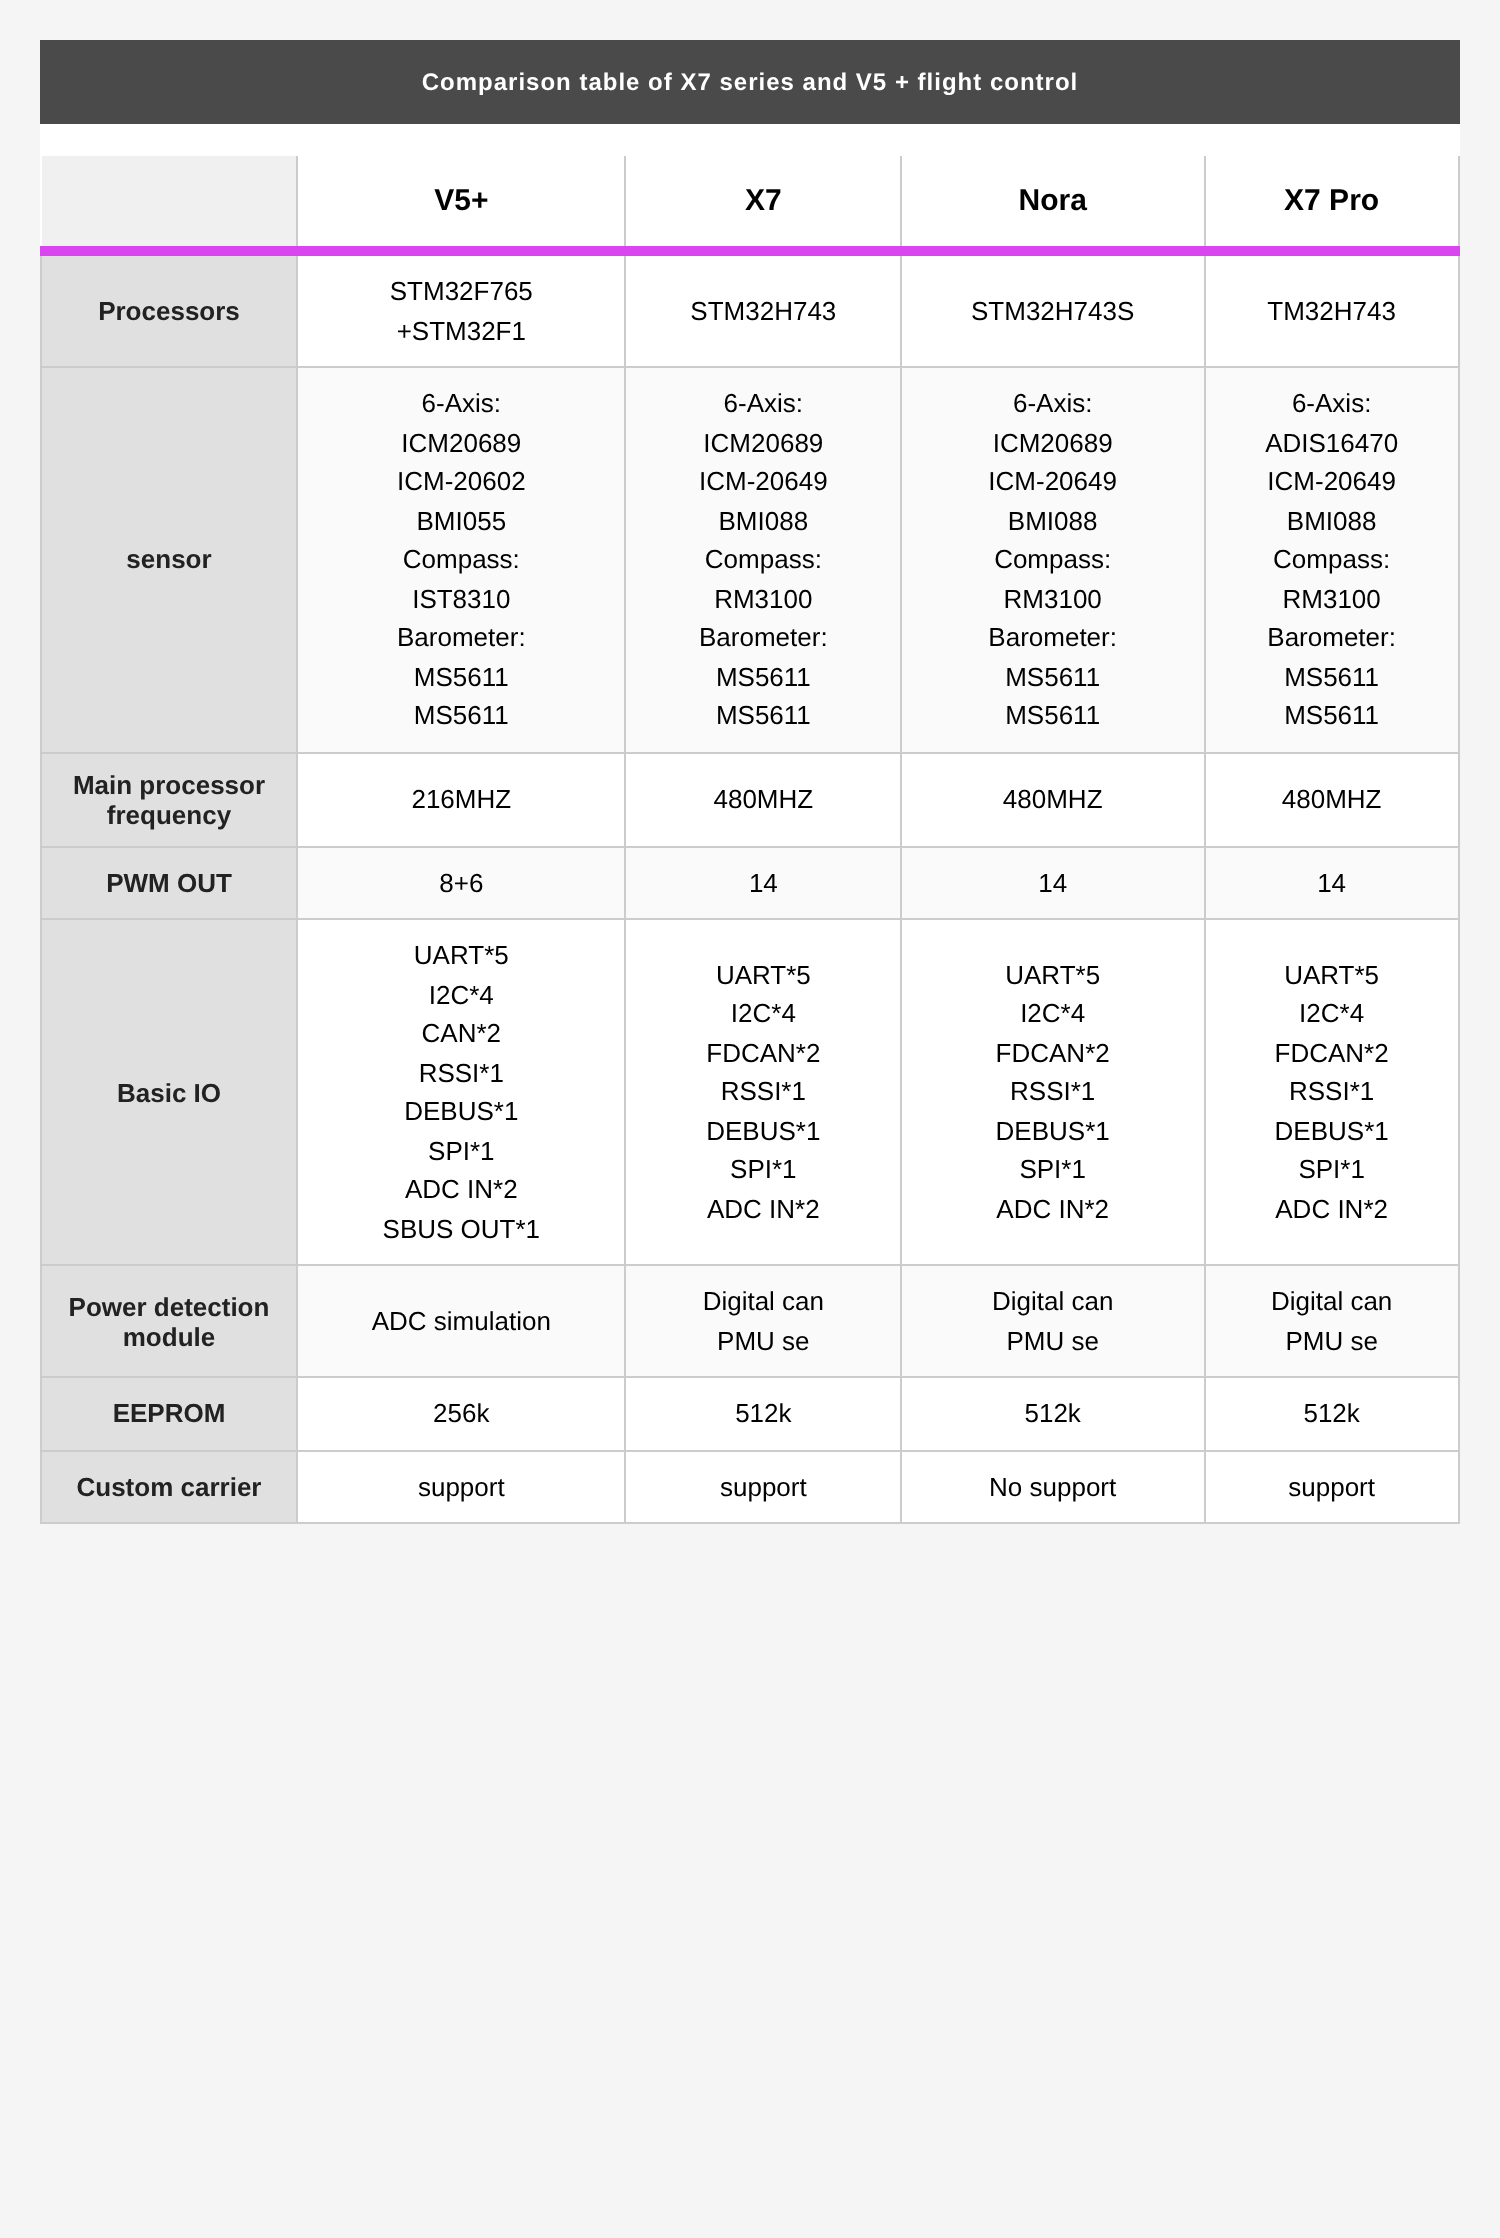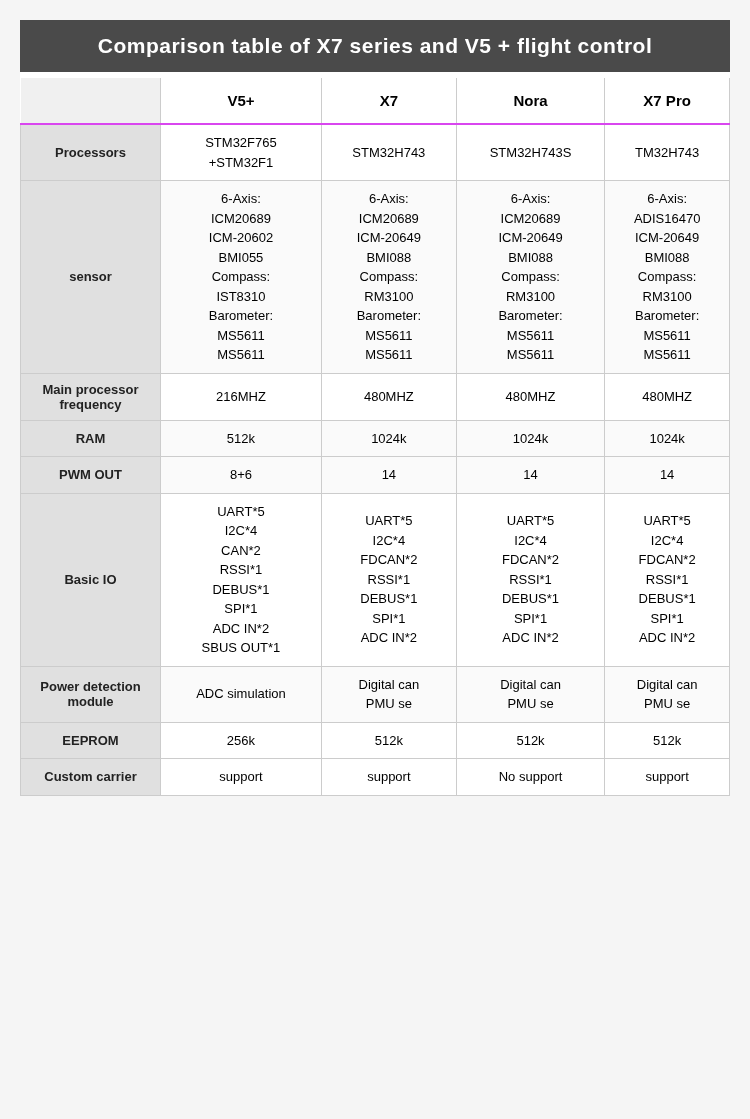--- a/index.html
+++ b/index.html
@@ -15,52 +15,52 @@
     }
     .container {
       width: 710px;
       background: white;
     }
     .title-bar {
       background: #4a4a4a;
       color: white;
       text-align: center;
       padding: 14px 10px;
-      font-size: 21px;
+      font-size: 12px;
       font-weight: bold;
       letter-spacing: 0.5px;
-      margin-bottom: 6px;
+      margin-bottom: 16px;
     }
     table {
       width: 100%;
       border-collapse: collapse;
       font-size: 13px;
     }
     th, td {
       border: 1px solid #ccc;
       text-align: center;
       padding: 8px 6px;
       vertical-align: middle;
     }
     thead th {
       font-size: 15px;
       font-weight: bold;
       background: #fff;
       padding: 14px 6px;
       border-top: none;
-      border-bottom: 2px solid #d946ef;
+      border-bottom: 5px solid #d946ef;
     }
     thead th:first-child {
       border-left: none;
     }
     .row-header {
       background: #e8e8e8;
       font-weight: bold;
       font-size: 13px;
-      width: 140px;
+      width: 128px;
       color: #222;
     }
     tr:nth-child(even) td:not(.row-header) {
       background: #fafafa;
     }
     tr:nth-child(odd) td:not(.row-header) {
       background: #fff;
     }
     td.row-header {
       background: #e0e0e0;
@@ -134,27 +134,20 @@
         </tr>
         <tr>
           <td class="row-header" style="white-space: pre-line; margin-top: 36px;">Main processor
 frequency</td>
           <td style="white-space: pre-line; line-height: 1.5; background: rgb(255, 255, 255);">216MHZ</td>
           <td style="white-space: pre-line; line-height: 1.5; background: rgb(255, 255, 255);">480MHZ</td>
           <td style="white-space: pre-line; line-height: 1.5; background: rgb(255, 255, 255);">480MHZ</td>
           <td style="white-space: pre-line; line-height: 1.5; background: rgb(255, 255, 255);">480MHZ</td>
         </tr>
         <tr>
-          <td class="row-header" style="white-space: pre-line;">RAM</td>
-          <td style="white-space: pre-line; line-height: 1.5; background: rgb(250, 250, 250);">512k</td>
-          <td style="white-space: pre-line; line-height: 1.5; background: rgb(250, 250, 250);">1024k</td>
-          <td style="white-space: pre-line; line-height: 1.5; background: rgb(250, 250, 250);">1024k</td>
-          <td style="white-space: pre-line; line-height: 1.5; background: rgb(250, 250, 250);">1024k</td>
-        </tr>
-        <tr>
           <td class="row-header" style="white-space: pre-line;">PWM OUT</td>
           <td style="white-space: pre-line; line-height: 1.5; background: rgb(250, 250, 250);">8+6</td>
           <td style="white-space: pre-line; line-height: 1.5; background: rgb(250, 250, 250);">14</td>
           <td style="white-space: pre-line; line-height: 1.5; background: rgb(250, 250, 250);">14</td>
           <td style="white-space: pre-line; line-height: 1.5; background: rgb(250, 250, 250);">14</td>
         </tr>
         <tr>
           <td class="row-header" style="white-space: pre-line;">Basic IO</td>
           <td style="white-space: pre-line; line-height: 1.5; background: rgb(255, 255, 255);">UART*5
 I2C*4

